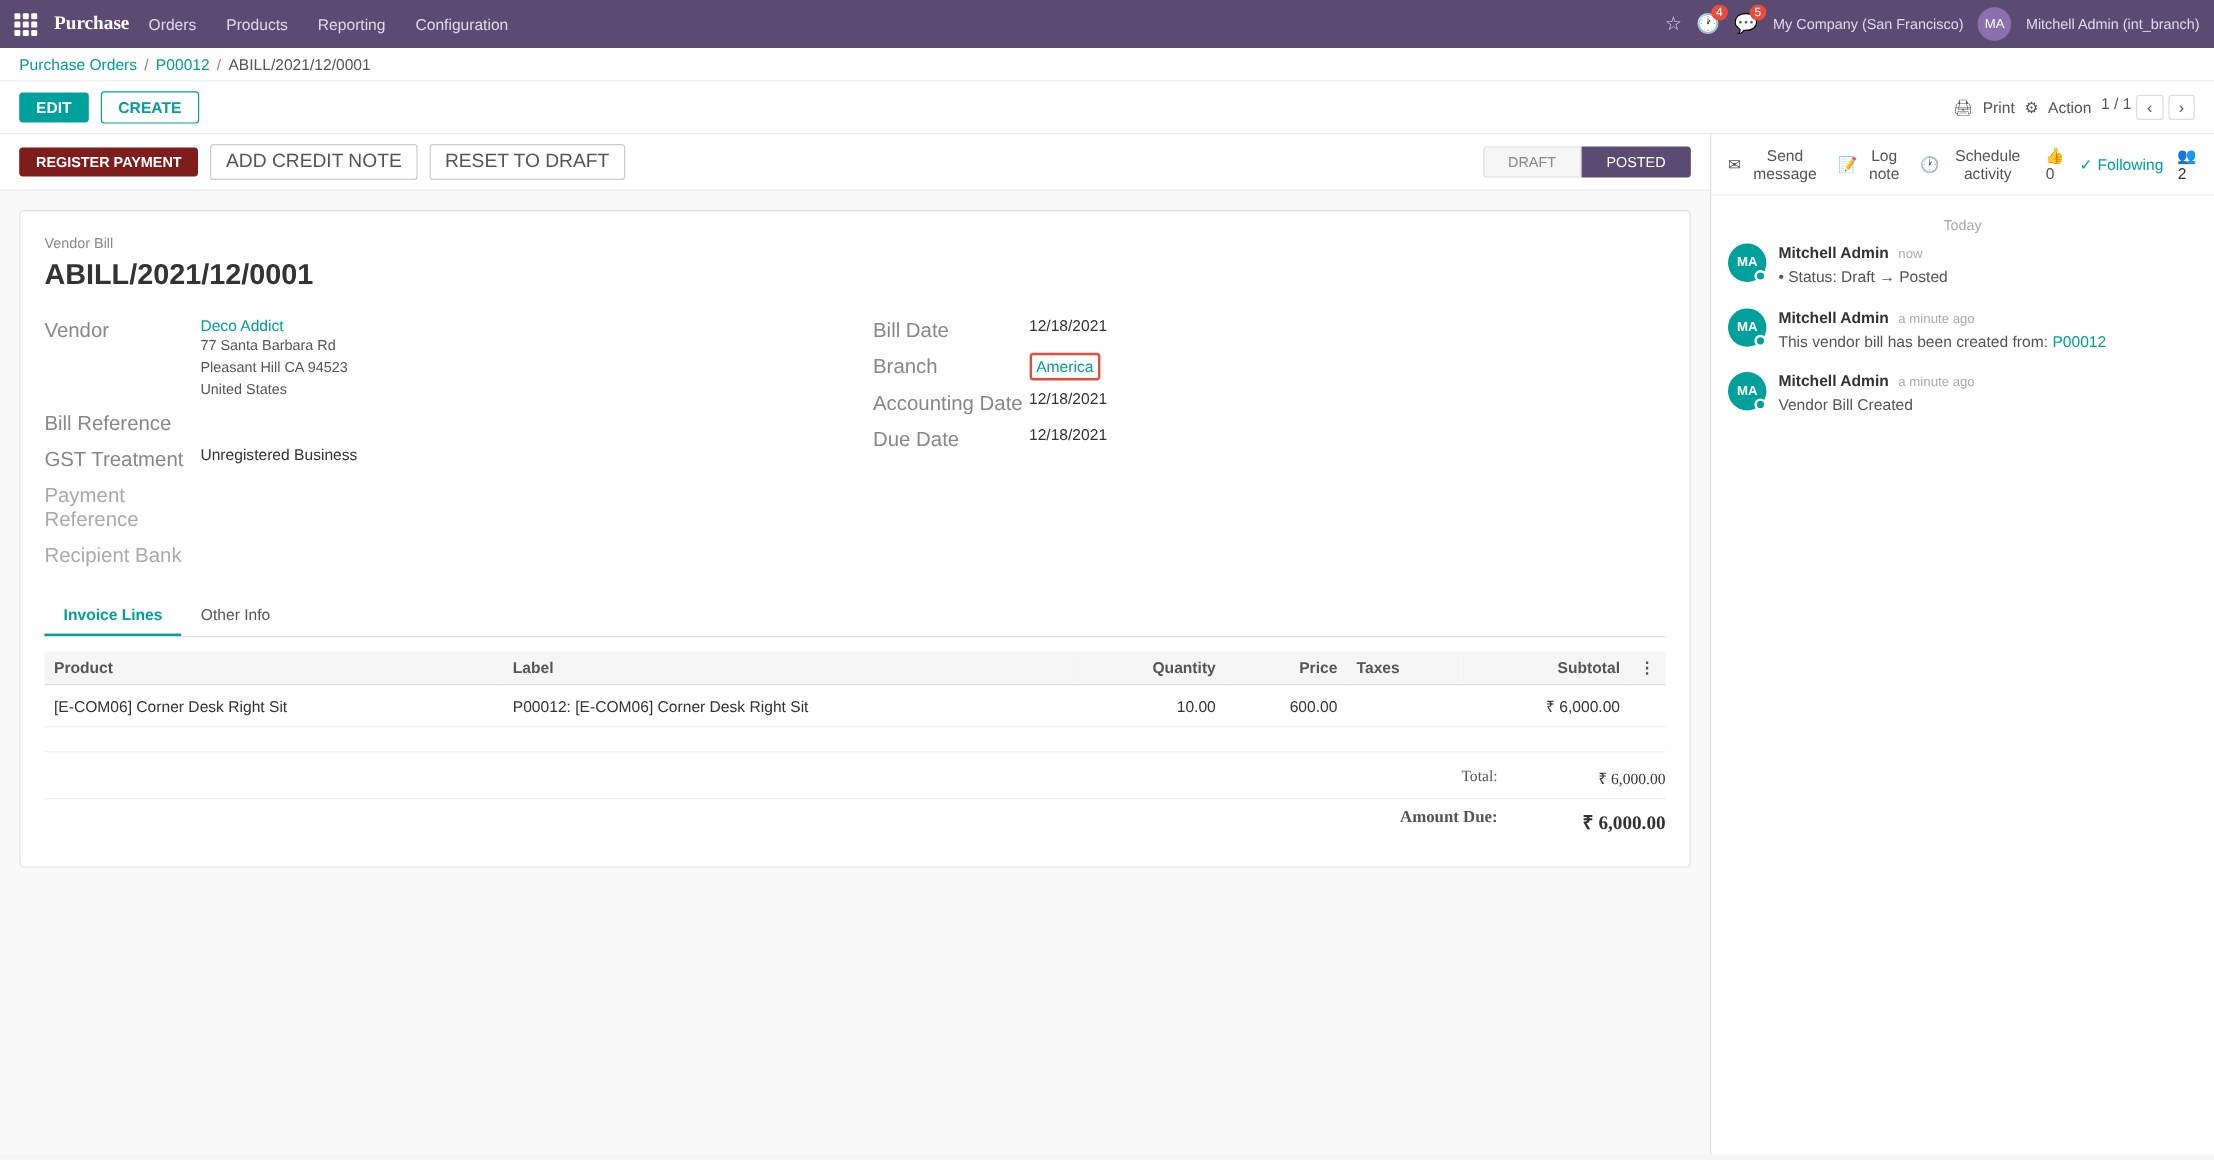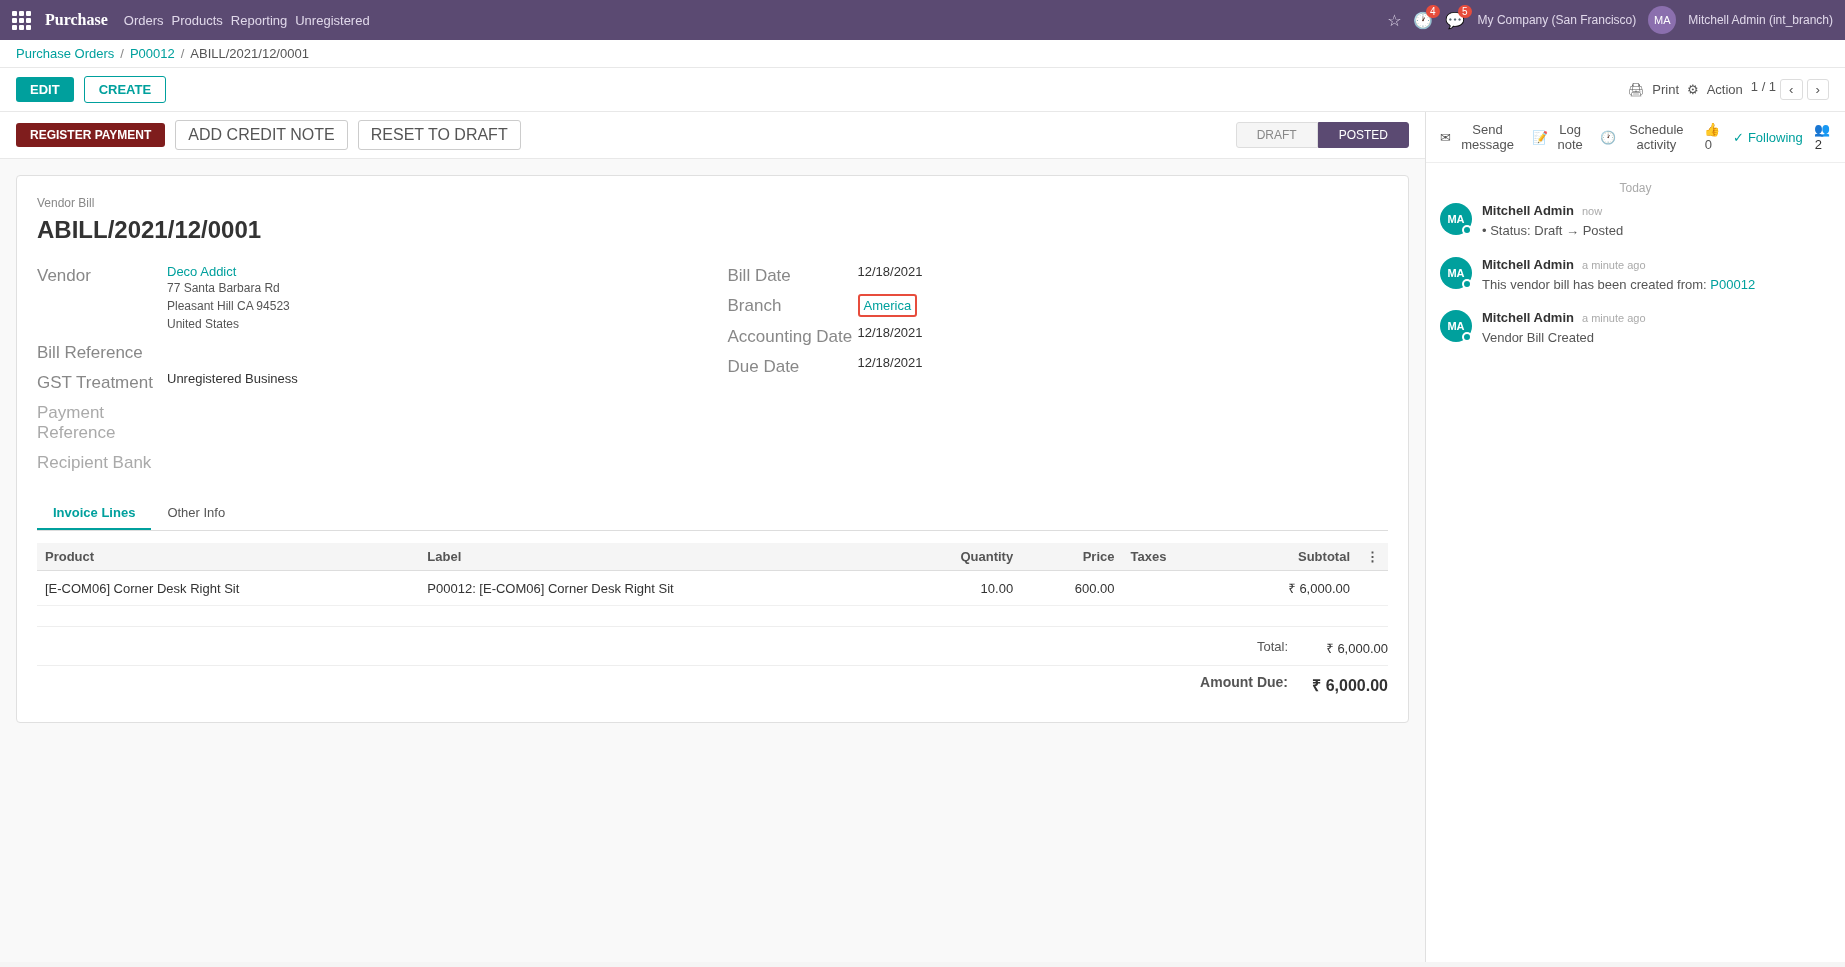--- a/index.html
+++ b/index.html
@@ -3,21 +3,21 @@
   <meta charset="utf-8">
   <style>
     * { box-sizing: border-box; margin: 0; padding: 0; }
     body { font-family: 'Segoe UI', Arial, sans-serif; font-size: 13px; background: #f5f5f5; color: #333; height: 967px; overflow: hidden; }
 
     
     .topbar { background: #5b4a72; display: flex; align-items: center; padding: 0 12px; height: 40px; color: #fff; gap: 16px; }
     .topbar-logo { display: flex; align-items: flex-start; gap: 8px; font-size: 16px; font-weight: bold; color: #fff; font-family: Liberation Serif, serif; }
     .topbar-logo .grid-icon { display: grid; grid-template-columns: repeat(3,5px); grid-template-rows: repeat(3,5px); gap: 2px; margin-right: 6px; }
     .topbar-logo .grid-dot { background: #fff; border-radius: 1px; }
-    .topbar-nav { display: flex; gap: 8px; font-size: 13px; }
+    .topbar-nav { display: flex; gap: 25px; font-size: 13px; }
     .topbar-nav a { color: #e0d8ea; text-decoration: none; cursor: pointer; }
     .topbar-right { margin-left: auto; display: flex; align-items: center; gap: 12px; font-size: 13px; }
     .topbar-right .icon-btn { position: relative; cursor: pointer; color: #e0d8ea; font-size: 16px; }
     .badge { background: #e74c3c; color: #fff; border-radius: 10px; font-size: 10px; padding: 1px 4px; position: absolute; top: -6px; right: -6px; }
     .company-info { color: #e0d8ea; font-size: 12px; }
     .user-avatar { width: 28px; height: 28px; border-radius: 50%; background: #8b6fae; display: flex; align-items: center; justify-content: center; color: #fff; font-size: 11px; overflow: hidden; }
 
     
     .breadcrumb-bar { background: #fff; padding: 6px 16px; display: flex; align-items: center; gap: 6px; font-size: 13px; border-bottom: 1px solid #e8e8e8; }
     .breadcrumb-bar a { color: #00a09d; text-decoration: none; }
@@ -70,21 +70,21 @@
     .tab { padding: 8px 16px; font-size: 13px; cursor: pointer; border-bottom: 2px solid transparent; color: #555; }
     .tab.active { border-bottom: 2px solid #00a09d; color: #00a09d; font-weight: bold; }
 
     
     .invoice-table { width: 100%; border-collapse: collapse; font-size: 13px; }
     .invoice-table th { text-align: left; padding: 6px 8px; background: #f5f5f5; border-bottom: 1px solid #ddd; color: #555; font-weight: 600; }
     .invoice-table td { padding: 8px 8px; border-bottom: 1px solid #f0f0f0; }
     .invoice-table .col-options { width: 30px; }
 
     .totals-area { margin-top: 20px; padding-top: 12px; border-top: 1px solid #eee; }
-    .totals-row { display: flex; justify-content: flex-end; margin-bottom: 6px; font-size: 13px; }
+    .totals-row { display: flex; justify-content: flex-end; gap: 40px; margin-bottom: 6px; font-size: 13px; font-family: Liberation Serif, serif; }
     .totals-row .label { color: #555; }
     .totals-row .value { min-width: 100px; text-align: right; }
     .totals-row.amount-due .label { font-weight: bold; font-size: 14px; }
     .totals-row.amount-due .value { font-weight: bold; font-size: 16px; }
 
     
     .right-panel { width: 420px; border-left: 1px solid #e0e0e0; background: #fff; display: flex; flex-direction: column; }
     .chatter-actions { padding: 10px 14px; display: flex; align-items: center; gap: 12px; border-bottom: 1px solid #eee; }
     .chatter-btn { background: none; border: none; color: #555; cursor: pointer; font-size: 13px; display: flex; align-items: center; gap: 4px; }
     .chatter-right { margin-left: auto; display: flex; align-items: center; gap: 12px; font-size: 13px; }
@@ -121,21 +121,21 @@
       <div class="grid-dot"></div>
         <div class="grid-dot"></div>
         <div class="grid-dot"></div>
     </div>
     <span>Purchase</span>
   </div>
   <nav class="topbar-nav">
     <a>Orders</a>
     <a>Products</a>
     <a>Reporting</a>
-    <a>Unregistered</a>
+    <a>Configuration</a>
   </nav>
   <div class="topbar-right">
     <div class="icon-btn">☆</div>
     <div class="icon-btn">
       🕐
       <span class="badge">4</span>
     </div>
     <div class="icon-btn">
       💬
       <span class="badge">5</span>

